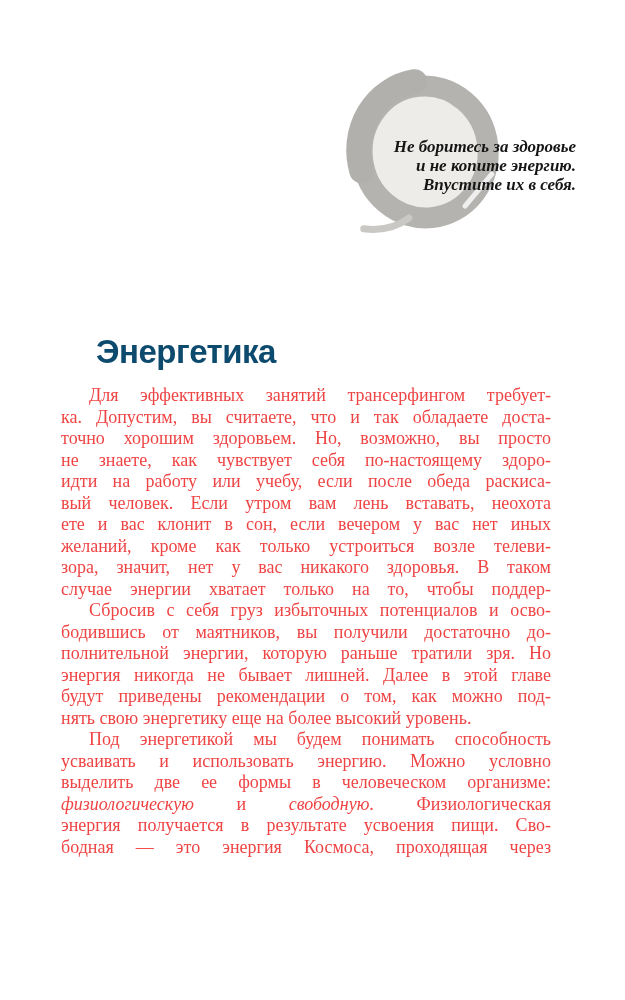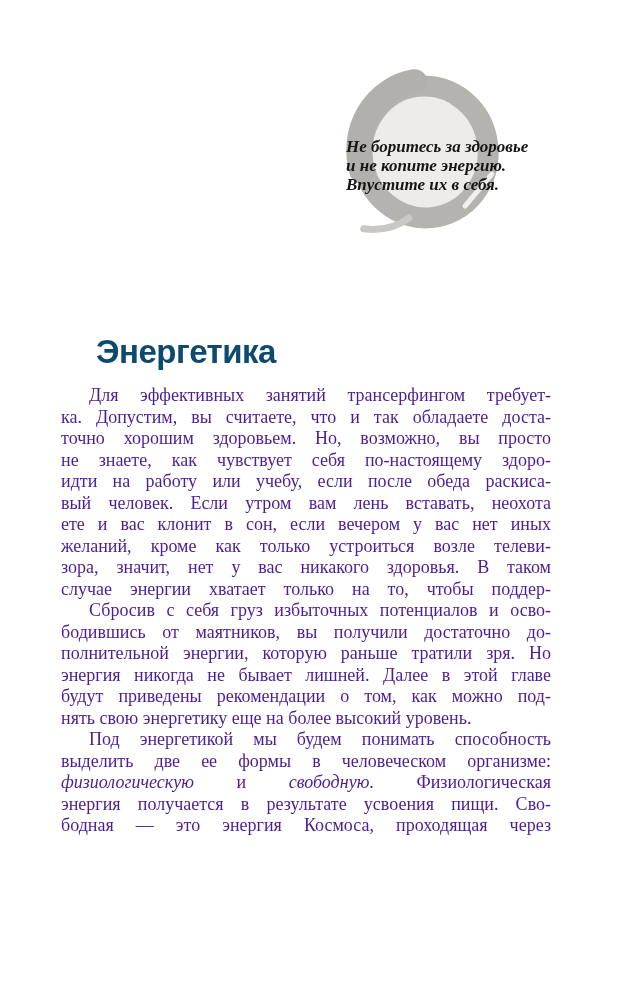--- a/index.html
+++ b/index.html
@@ -46,21 +46,21 @@
     line-height: 38px;
     color: #a5a5a5;
   }
   .body-text {
     position: absolute;
     left: 61px;
     top: 385px;
     width: 490px;
     font-size: 18px;
     line-height: 21.5px;
-    color: #4c1d95;
+    color: #ef4444;
   }
   .bline {
     text-align: justify;
     text-align-last: justify;
     text-justify: inter-word;
     height: 21.5px;
     overflow: hidden;
   }
   .bline.left-last { text-align-last: left; }
   .bline.indent { text-indent: 28px; }
@@ -79,21 +79,21 @@
       <ellipse id="enso-ring" cx="87" cy="88" rx="63" ry="66" fill="none" stroke="#b5b3b0" stroke-width="21"></ellipse>
 
       <path id="enso-thick" d="M 22 100 A 67 70 0 0 1 84 17" fill="none" stroke="#b2b0ad" stroke-width="25" stroke-linecap="round"></path>
 
       <path d="M 121 146 L 151 117" stroke="#ffffff" stroke-width="5" stroke-linecap="round" opacity="0.8"></path>
 
       <path id="enso-tail" d="M 64 152 Q 44 164 18 158" fill="none" stroke="#c9c8c5" stroke-width="7" stroke-linecap="round"></path>
     </g>
   </svg>
 
-  <div class="epigraph" style="color: rgb(21, 21, 21);">Не боритесь за здоровье
+  <div class="epigraph" style="color: rgb(21, 21, 21); text-align: right;">Не боритесь за здоровье
 и не копите энергию.
 Впустите их в себя.</div>
 
   <div class="heading" style="color: #0c4a6e;">Энергетика</div>
 
   <div class="body-text">
       <div class="bline indent"><span>Для эффективных занятий трансерфингом требует-</span></div>
       <div class="bline"><span>ка. Допустим, вы считаете, что и так обладаете доста-</span></div>
       <div class="bline"><span>точно хорошим здоровьем. Но, возможно, вы просто</span></div>
       <div class="bline"><span>не знаете, как чувствует себя по-настоящему здоро-</span></div>
@@ -103,19 +103,20 @@
       <div class="bline"><span>желаний, кроме как только устроиться возле телеви-</span></div>
       <div class="bline"><span>зора, значит, нет у вас никакого здоровья. В таком</span></div>
       <div class="bline"><span>случае энергии хватает только на то, чтобы поддер-</span></div>
       <div class="bline indent"><span>Сбросив с себя груз избыточных потенциалов и осво-</span></div>
       <div class="bline"><span>бодившись от маятников, вы получили достаточно до-</span></div>
       <div class="bline"><span>полнительной энергии, которую раньше тратили зря. Но</span></div>
       <div class="bline"><span>энергия никогда не бывает лишней. Далее в этой главе</span></div>
       <div class="bline"><span>будут приведены рекомендации о том, как можно под-</span></div>
       <div class="bline left-last"><span>нять свою энергетику еще на более высокий уровень.</span></div>
       <div class="bline indent"><span>Под энергетикой мы будем понимать способность</span></div>
+      <div class="bline"><span>усваивать и использовать энергию. Можно условно</span></div>
       <div class="bline"><span>выделить две ее формы в человеческом организме:</span></div>
       <div class="bline"><i>физиологическую</i><span> и </span><i>свободную</i><span>. Физиологическая</span></div>
       <div class="bline"><span>энергия получается в результате усвоения пищи. Сво-</span></div>
       <div class="bline"><span>бодная — это энергия Космоса, проходящая через</span></div>
     </div>
 
 </div>
 
 </body></html>

